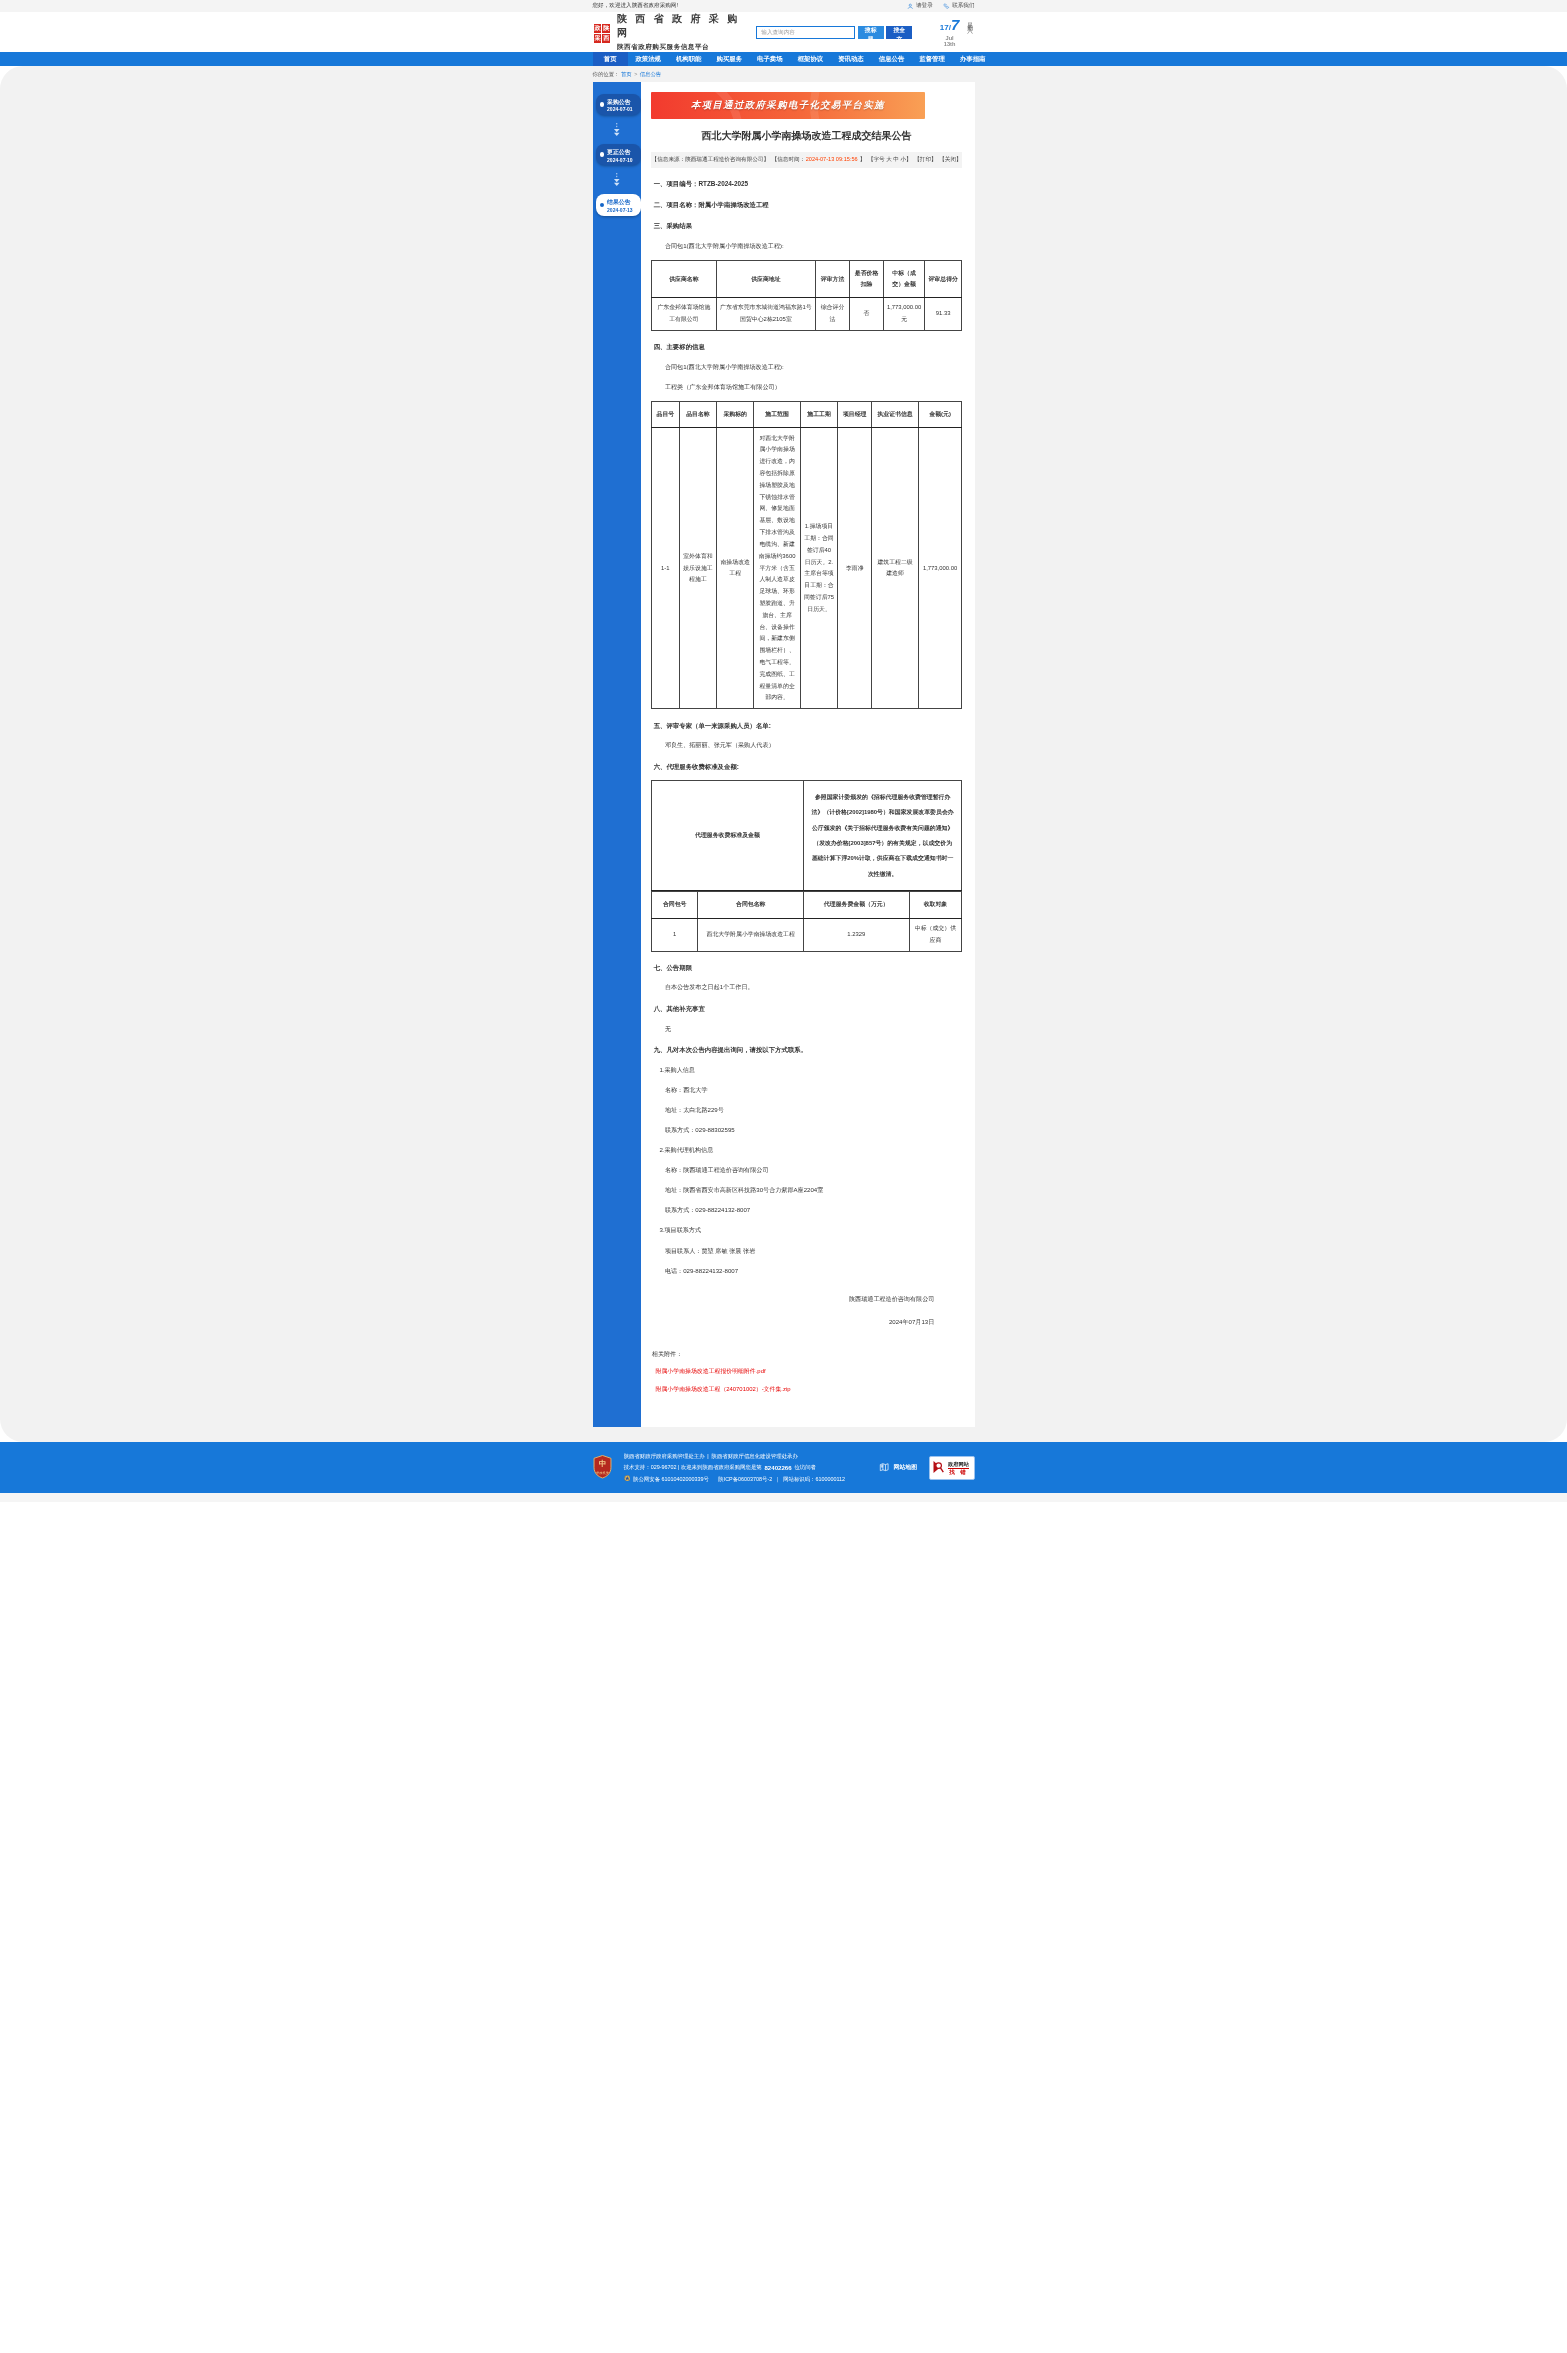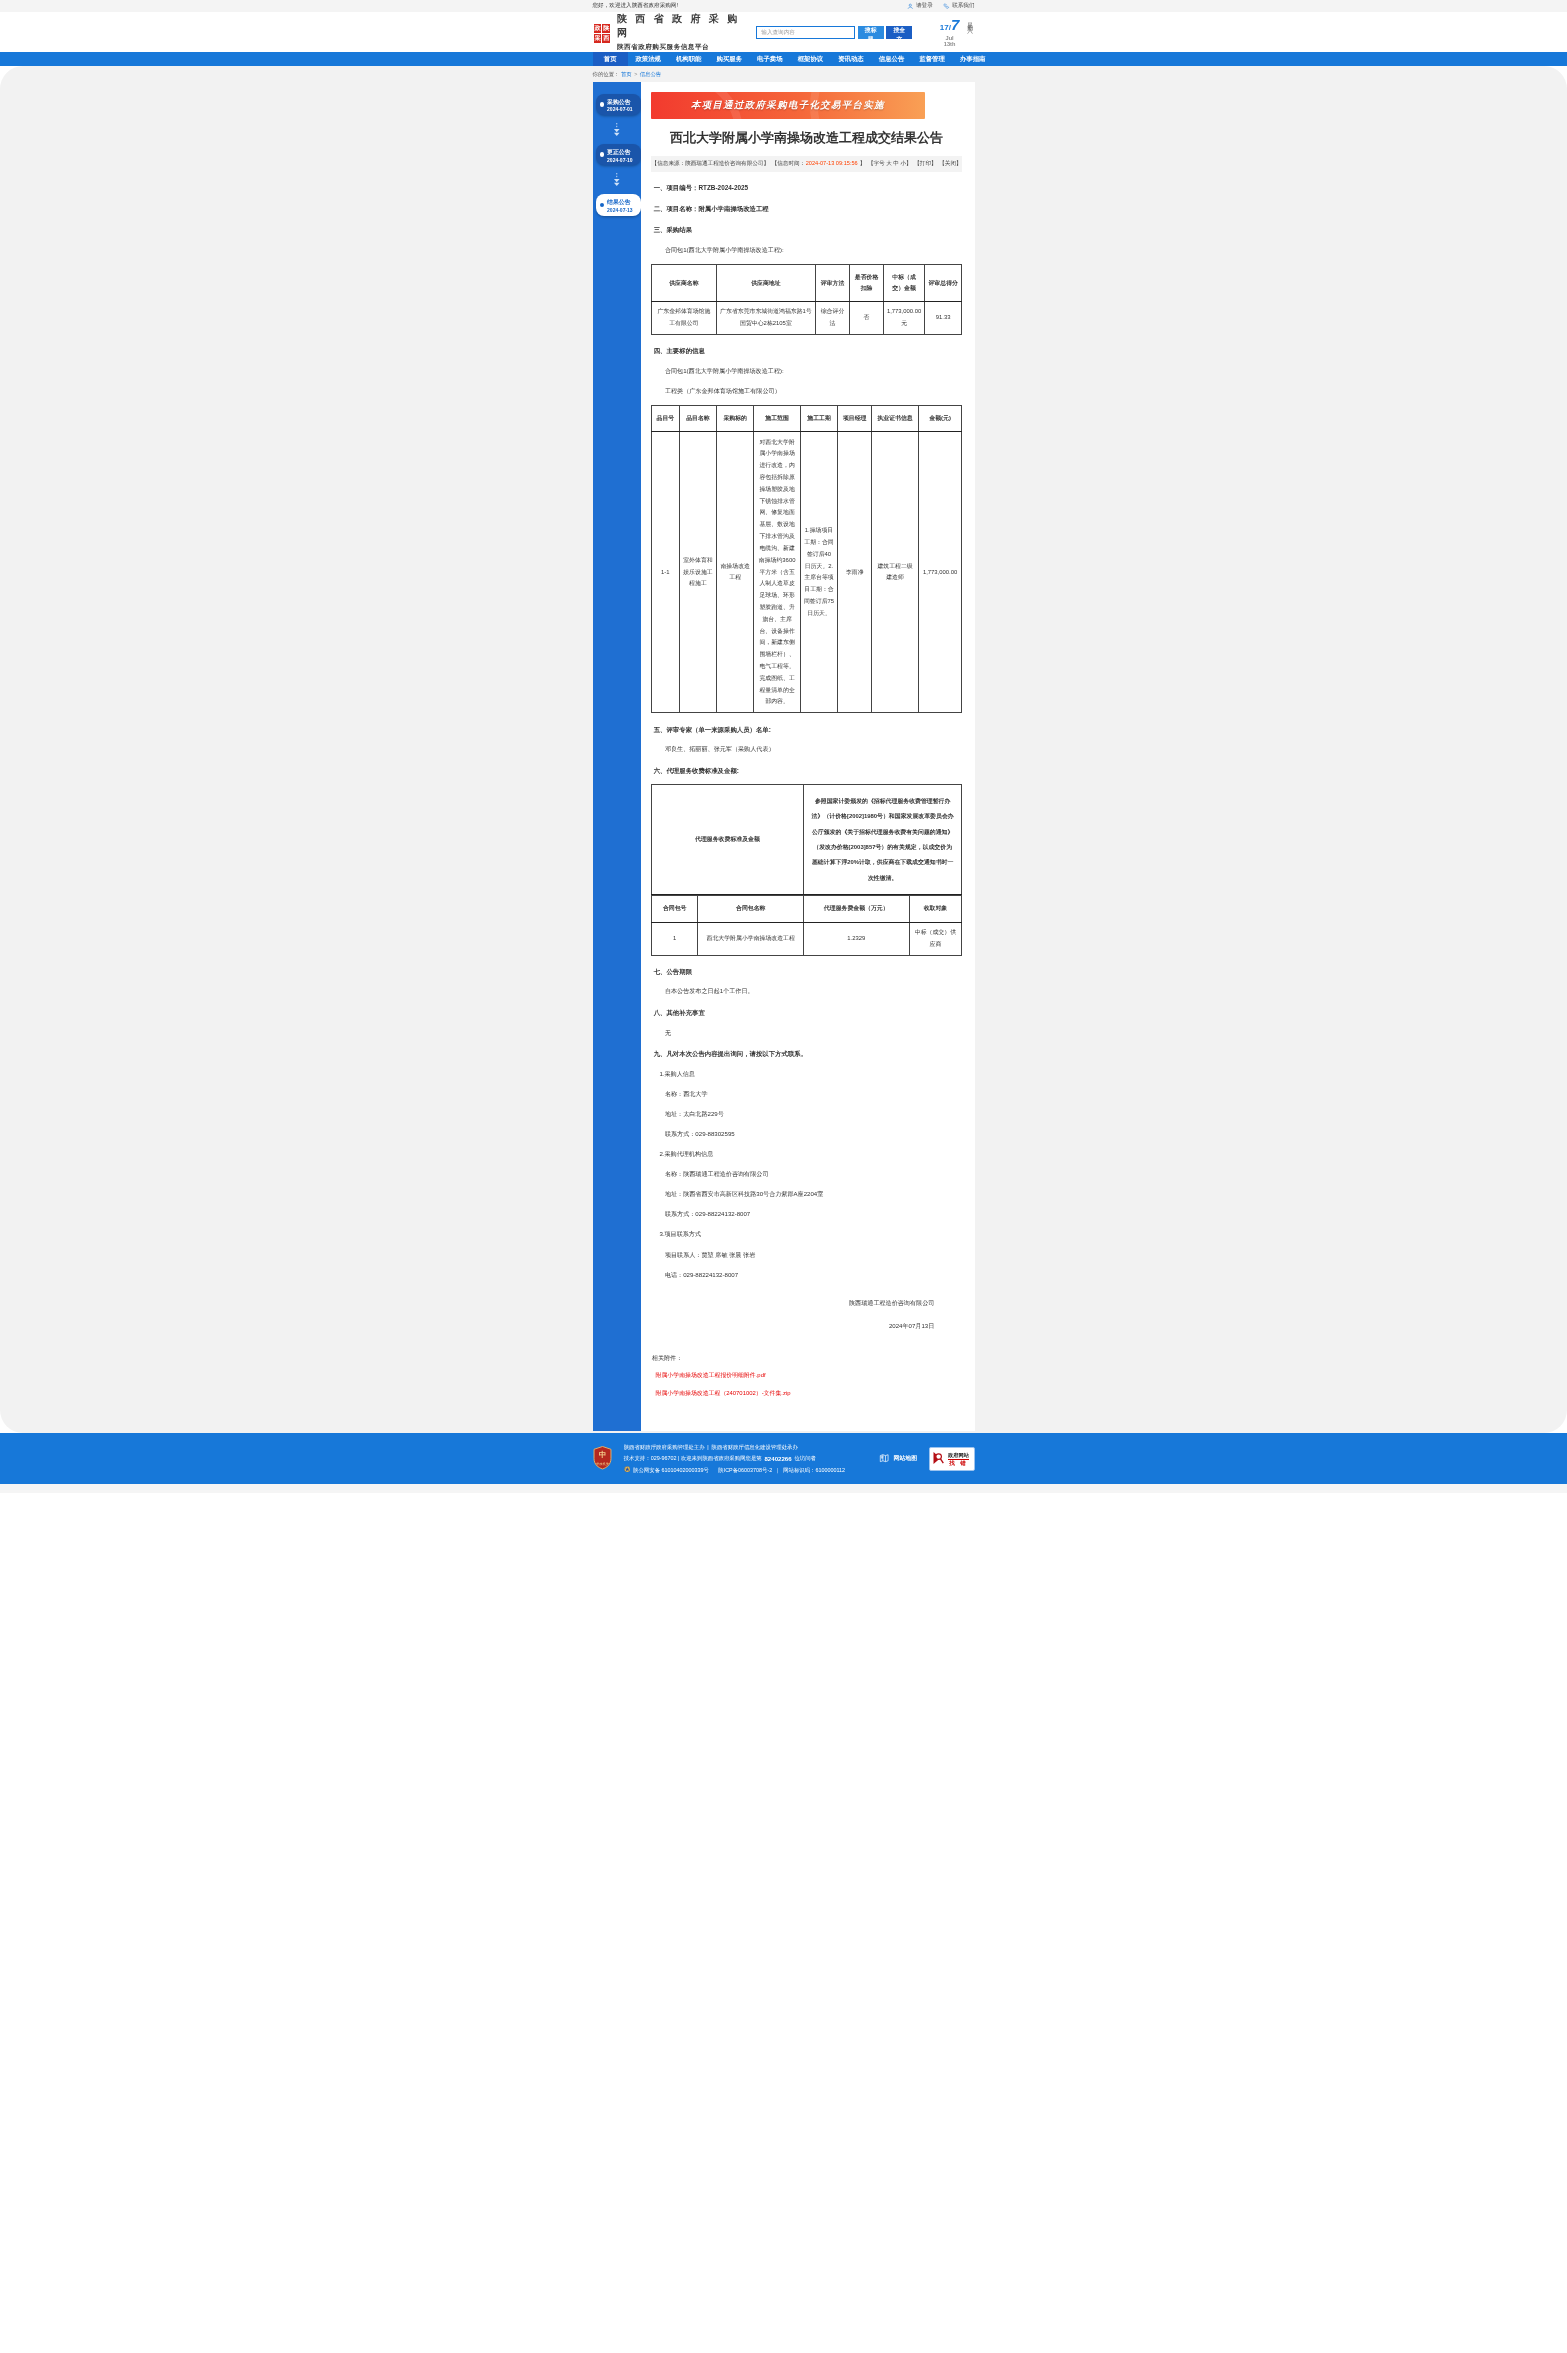--- a/index.html
+++ b/index.html
@@ -56,21 +56,21 @@
   
   .nav { background: #1778d9; height: 14px; }
   .nav .container { display: flex; height: 100%; align-items: stretch; justify-content: space-between; }
   .nav-item {
     color: #fff; font-size: 6.4px; font-weight: bold; display: flex; align-items: center;
     padding: 0 7.5px; cursor: pointer; white-space: nowrap;
   }
   .nav-item.active { background: #1b5ec4; padding: 0 11.3px; }
 
   
-  .page-body { background: #f2f2f2; padding-bottom: 2px; border-radius: 23px; }
+  .page-body { background: #f2f2f2; padding-bottom: 15px; border-radius: 23px; }
   .breadcrumb { font-size: 5.4px; color: #555; padding: 4.7px 0 3.8px 0; }
   .breadcrumb a { color: #1778d9; text-decoration: none; cursor: pointer; }
   .breadcrumb .sep { color: #888; margin: 0 0.9px; }
 
   
   .content { display: flex; align-items: stretch; }
   .sidebar { width: 48px; background: #1f6fd2; flex-shrink: 0; padding-top: 12.2px; }
   .step-pill {
     margin-left: 3.3px; background: #1a55aa; border-radius: 8px;
     padding: 2.8px 1.9px 2.8px 3.8px; display: flex; align-items: center; gap: 2.8px;
@@ -96,21 +96,21 @@
     content: ""; position: absolute; border-radius: 50%;
     border: 8.5px solid rgba(255,255,255,0.10); width: 104px; height: 104px;
   }
   .banner::before { left: -28px; top: -19px; }
   .banner::after { right: -23.5px; bottom: -56px; width: 122px; height: 122px; }
   .banner-text {
     color: #fff; font-size: 9.4px; font-weight: bold; font-style: italic;
     letter-spacing: 1.4px; text-shadow: 0 0.9px 1.4px rgba(0,0,0,0.25); z-index: 1;
   }
 
-  .doc-title { text-align: center; font-size: 13px; font-weight: bold; color: #333; margin: 10.4px 0 8.5px 0; }
+  .doc-title { text-align: center; font-size: 10px; font-weight: bold; color: #333; margin: 10.4px 0 8.5px 0; }
 
   .info-bar {
     background: #f3f3f3; font-size: 5.6px; color: #3c3c3c; text-align: center;
     padding: 3.8px 0; margin-bottom: 11.3px;
   }
   .info-bar .time-red { color: #ff4000; }
   .info-bar .seg { margin: 0 0.5px; cursor: pointer; }
   .info-bar .seg.static { cursor: default; }
 
   .sec-heading { font-size: 6.4px; font-weight: bold; color: #333; margin: 12.2px 0 4.7px 2.8px; }

